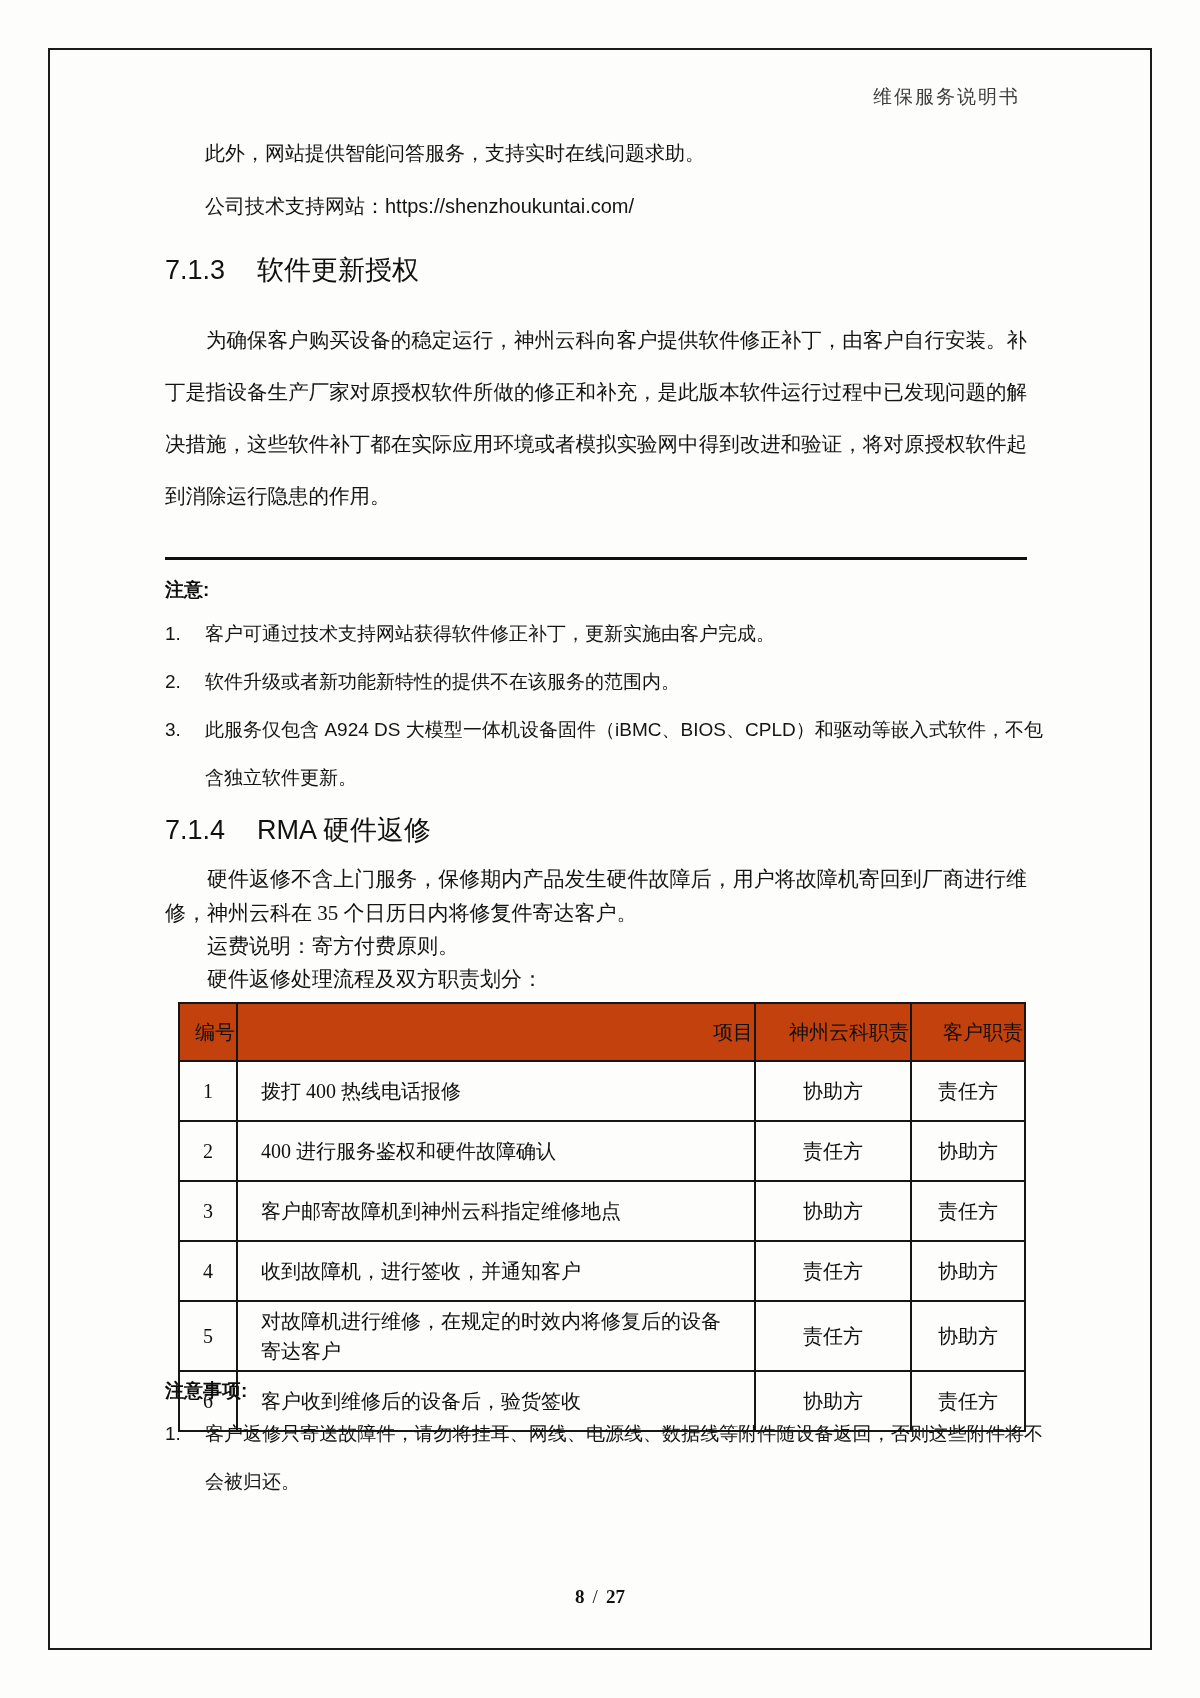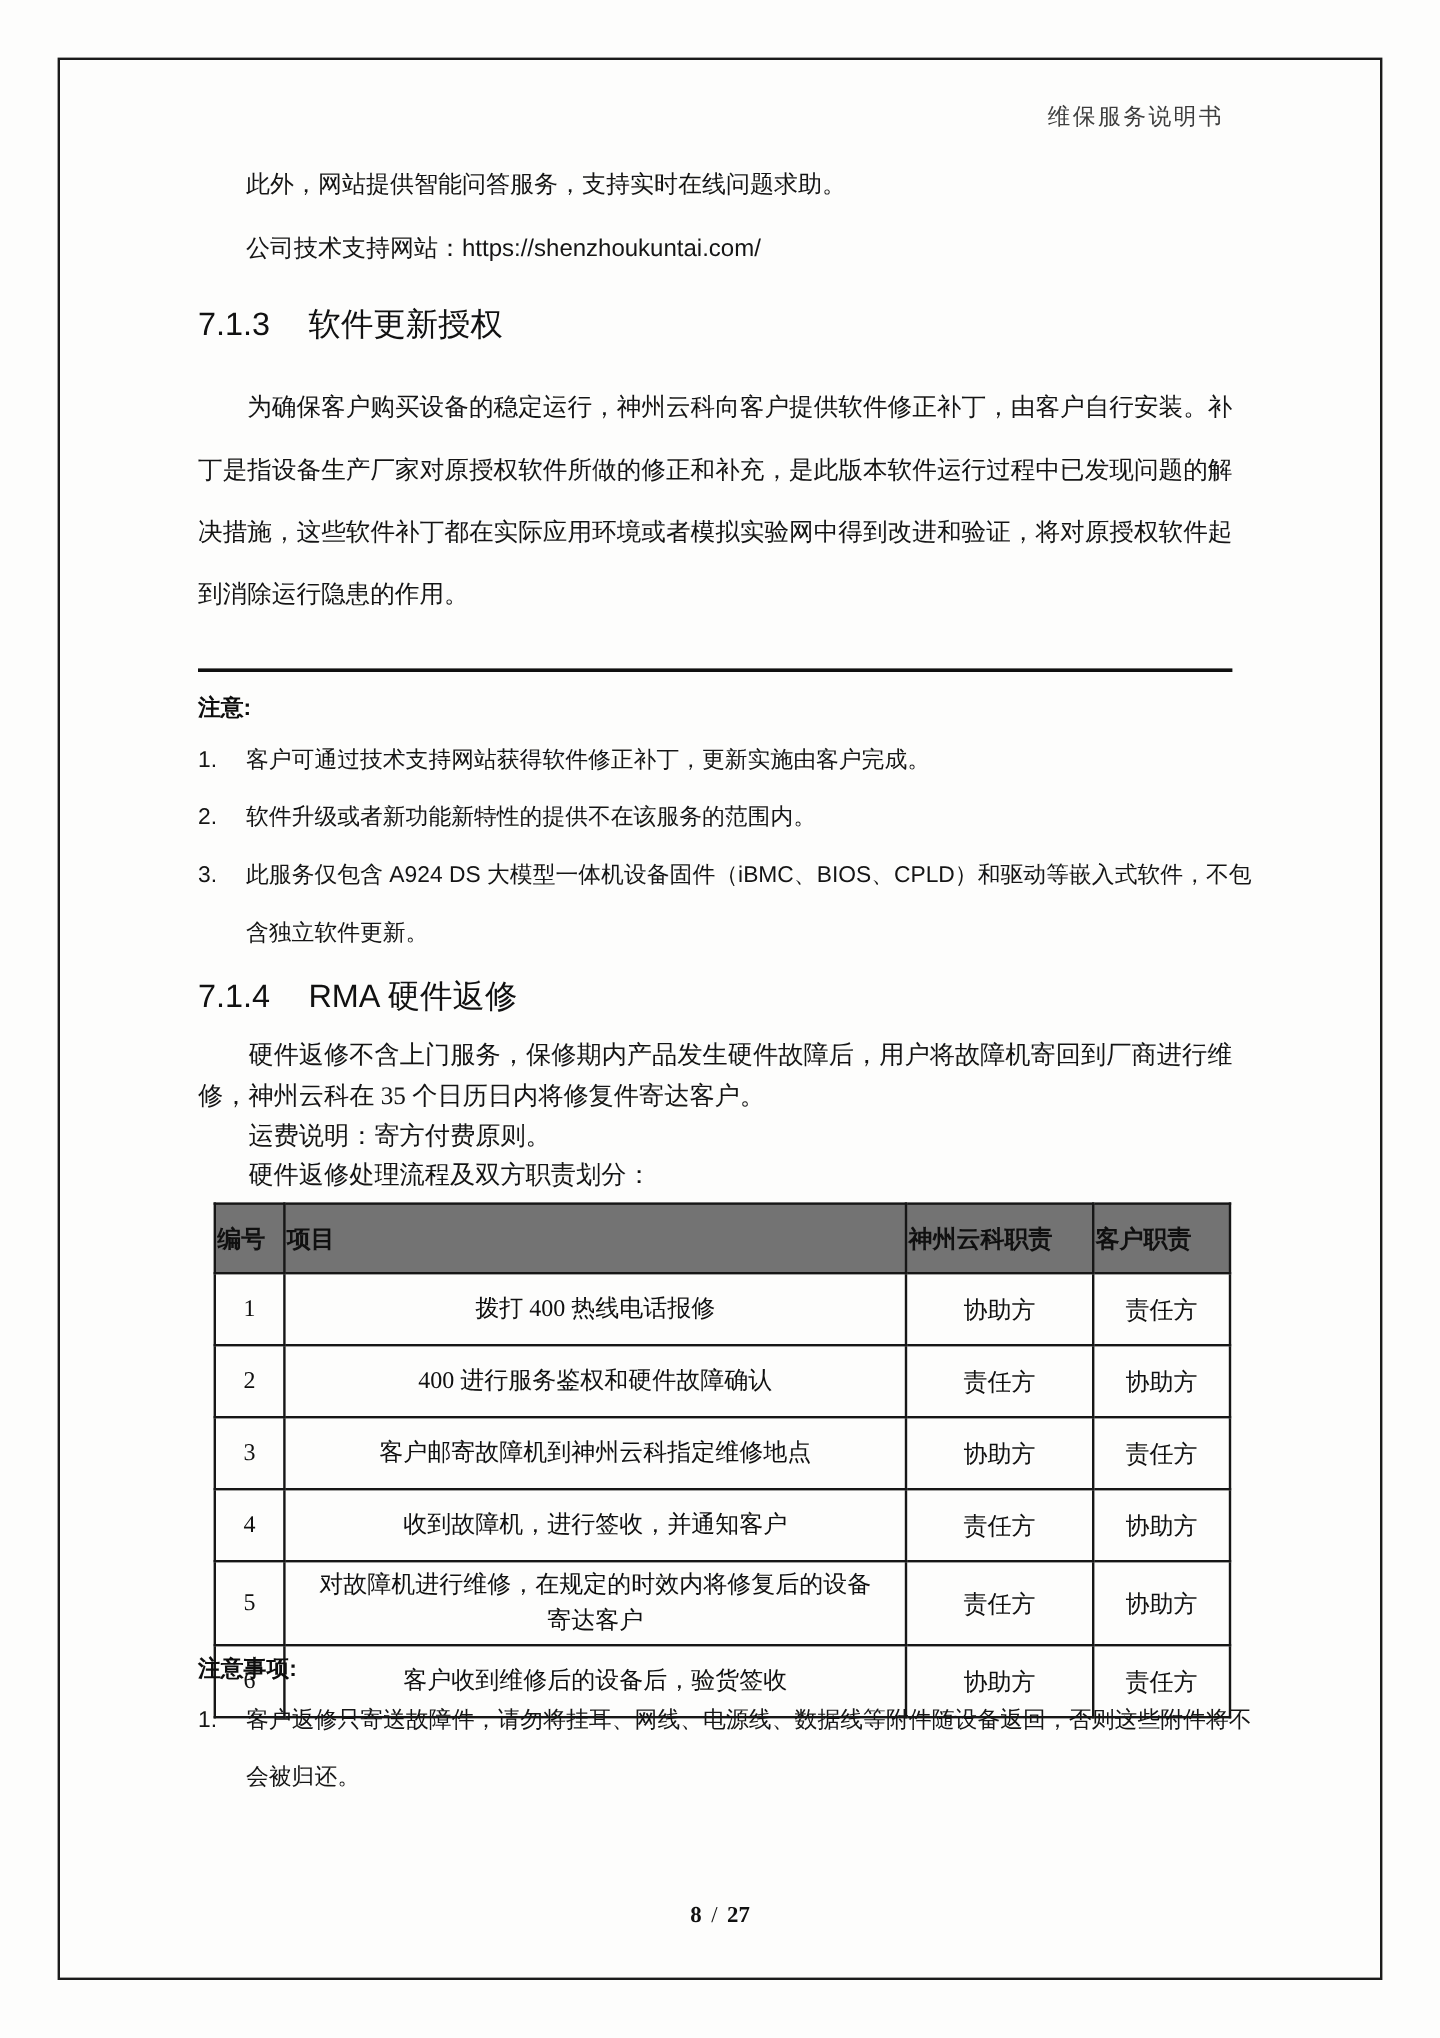--- a/index.html
+++ b/index.html
@@ -58,24 +58,24 @@
   .s714p2 { top:932px; }
   .s714p3 { top:965px; }
   table.rma {
     position:absolute; left:178px; top:1002px; width:846px;
     border-collapse:collapse; table-layout:fixed;
     font-family:"Liberation Serif", serif; font-size:20px; color:#101010;
     background:#fdfdfc;
   }
   table.rma th, table.rma td { border:2px solid #161616; }
   table.rma th {
-    background:#737373; font-weight:700; height:54px; text-align:left;
+    background:#c2410c; font-weight:400; height:54px; text-align:right;
   }
   table.rma td { height:50px; text-align:center; padding:4px 6px; }
-  table.rma td.item { text-align:center; padding:4px 23px; line-height:30px; }
+  table.rma td.item { text-align:left; padding:4px 23px; line-height:30px; }
   .col-no { width:58px; }
   .col-item { width:518px; }
   .col-vendor { width:156px; }
   .col-cust { width:114px; }
   .footer {
     position:absolute; left:0; top:1586px; width:1200px; text-align:center;
     font-family:"Liberation Serif", serif; font-size:19px; color:#111;
   }
   .footer .pg { font-weight:700; }
   .footer .sep { font-weight:400; padding:0 8px; }

